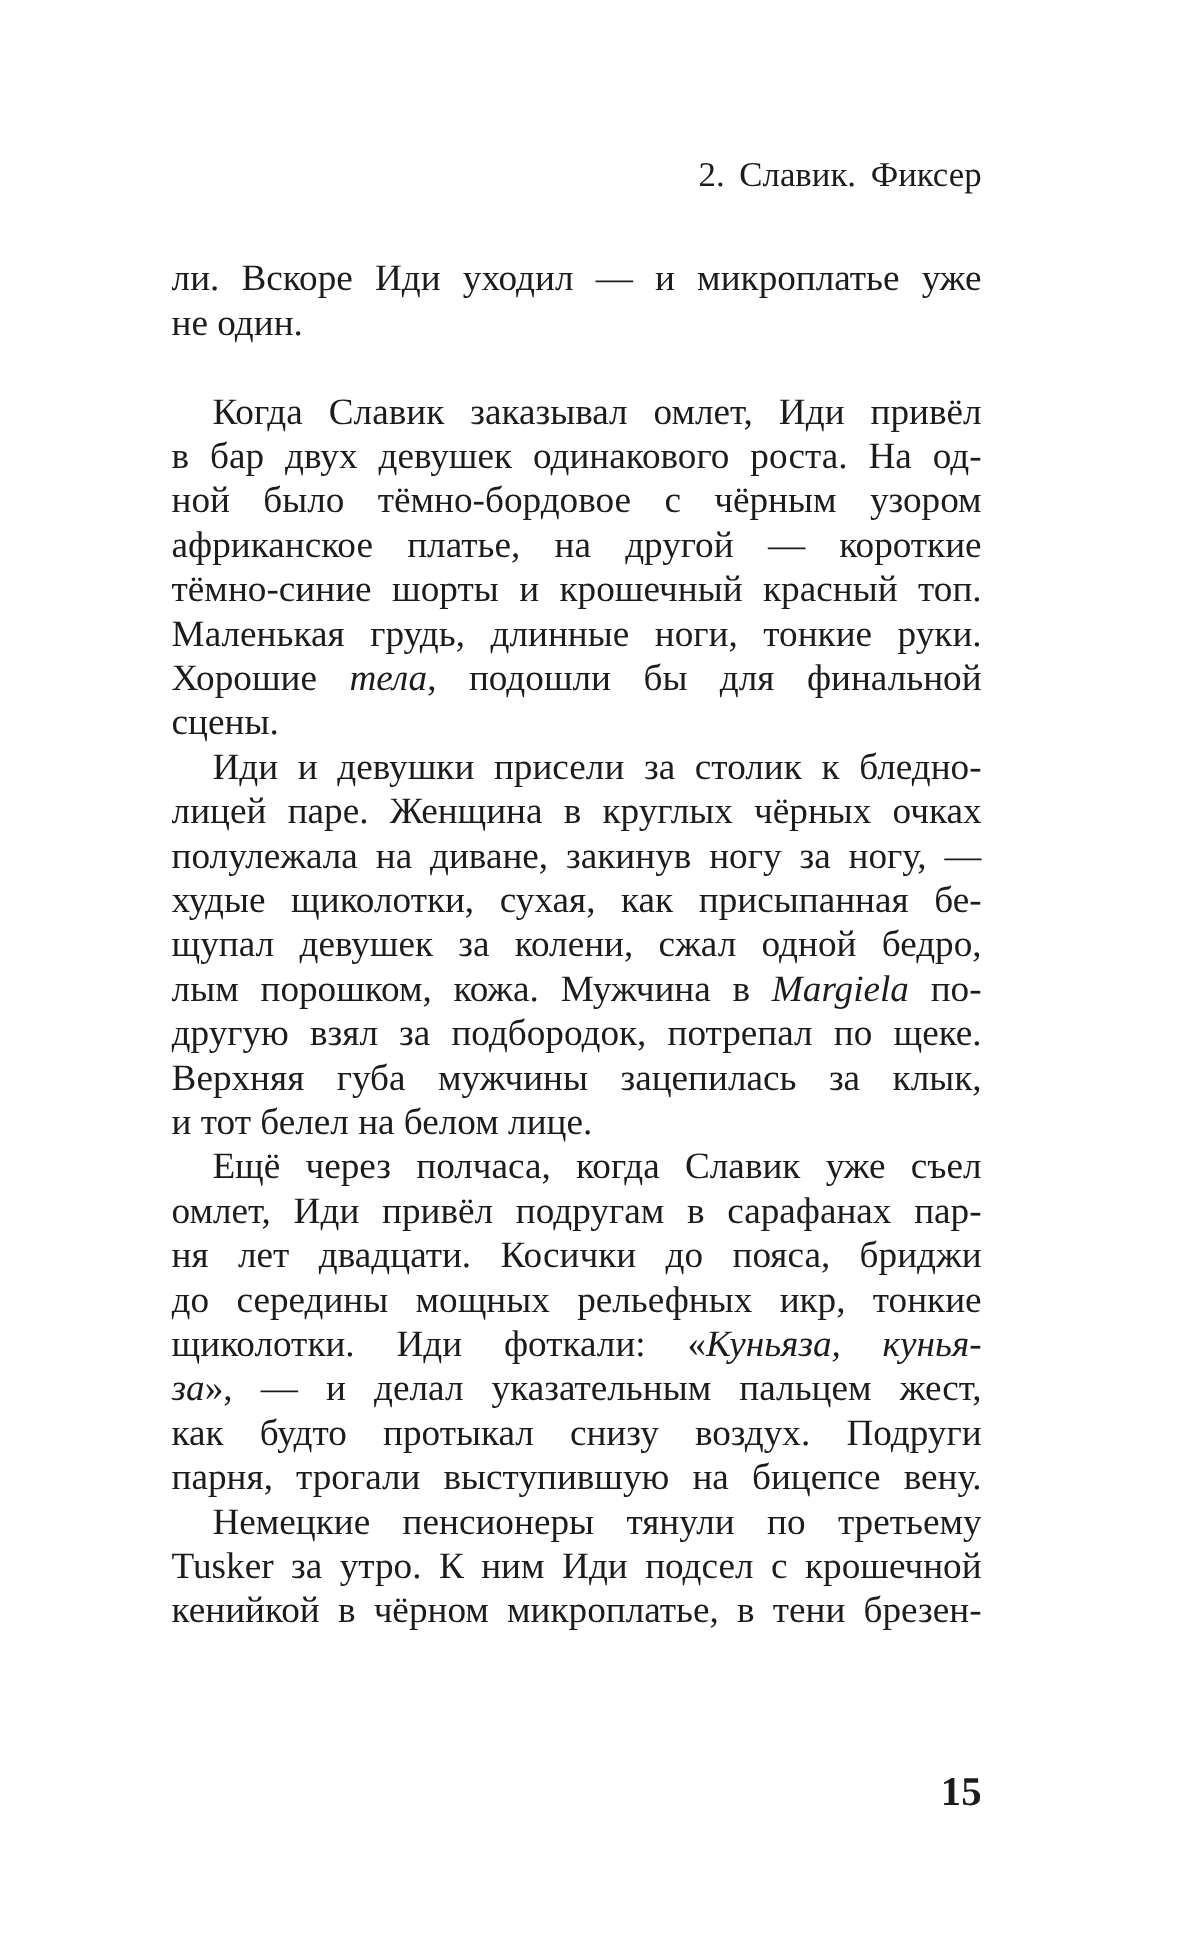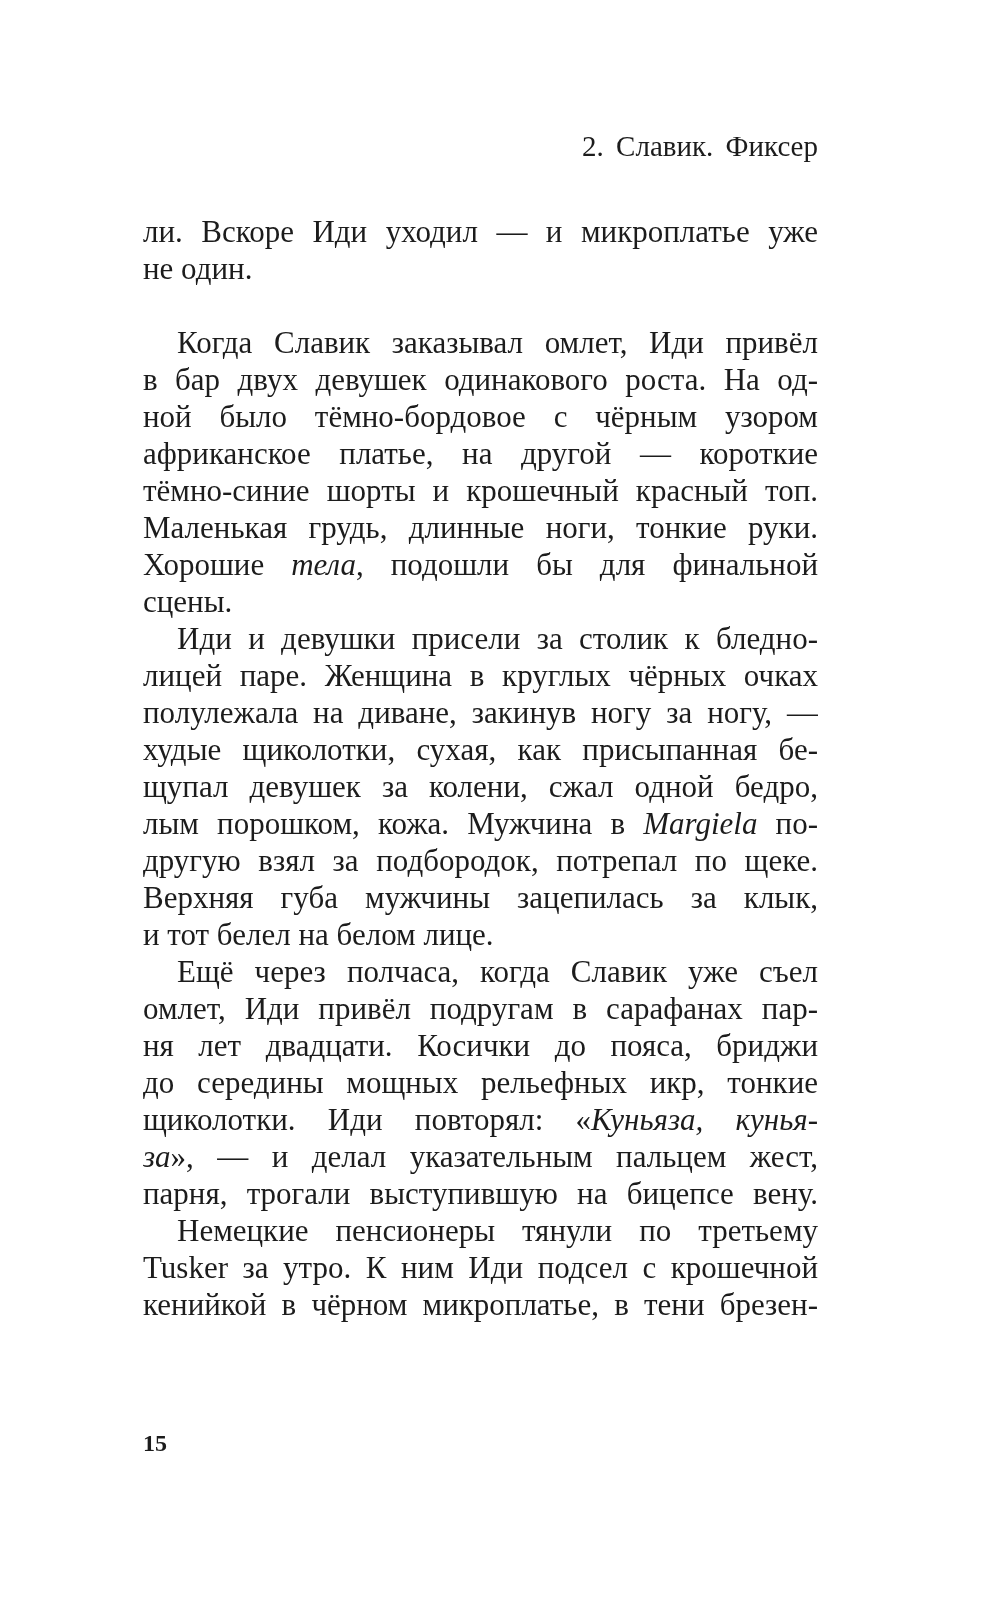--- a/index.html
+++ b/index.html
@@ -43,24 +43,24 @@
     text-align-last: justify;
   }
   .line.no-justify {
     text-align-last: left;
   }
   .line.indent { text-indent: 34px; }
   .seg-italic { font-style: italic; margin-top: 40px; }
   .page-number {
     position: absolute;
     left: 143px;
-    top: 1426px;
+    top: 1477px;
     width: 675px;
-    text-align: left;
-    font-size: 24px;
+    text-align: right;
+    font-size: 34px;
     font-weight: bold;
     line-height: 34px;
   }
 </style>
 </head>
 <body>
 
 <div class="page">
   <div class="running-header">2. Славик. Фиксер</div>
 
@@ -88,22 +88,23 @@
         <div class="line"><span>лым порошком, кожа. Мужчина в </span><span class="seg-italic">Margiela</span><span> по-</span></div>
         <div class="line"><span>другую взял за подбородок, потрепал по щеке.</span></div>
         <div class="line"><span>Верхняя губа мужчины зацепилась за клык,</span></div>
         <div class="line no-justify"><span>и тот белел на белом лице.</span></div>
       </div>
       <div class="paragraph">
         <div class="line indent"><span>Ещё через полчаса, когда Славик уже съел</span></div>
         <div class="line"><span>омлет, Иди привёл подругам в сарафанах пар-</span></div>
         <div class="line"><span>ня лет двадцати. Косички до пояса, бриджи</span></div>
         <div class="line"><span>до середины мощных рельефных икр, тонкие</span></div>
-        <div class="line"><span>щиколотки. Иди повторял: «</span><span class="seg-italic">Куньяза, кунья-</span></div>
+        <div class="line"><span>щиколотки. Иди фоткали: «</span><span class="seg-italic">Куньяза, кунья-</span></div>
         <div class="line"><span class="seg-italic">за</span><span>», — и делал указательным пальцем жест,</span></div>
+        <div class="line"><span>как будто протыкал снизу воздух. Подруги</span></div>
         <div class="line"><span>парня, трогали выступившую на бицепсе вену.</span></div>
       </div>
       <div class="paragraph">
         <div class="line indent"><span>Немецкие пенсионеры тянули по третьему</span></div>
         <div class="line"><span>Tusker за утро. К ним Иди подсел с крошечной</span></div>
         <div class="line"><span>кенийкой в чёрном микроплатье, в тени брезен-</span></div>
       </div>
     </div>
 
   <div class="page-number">15</div>

